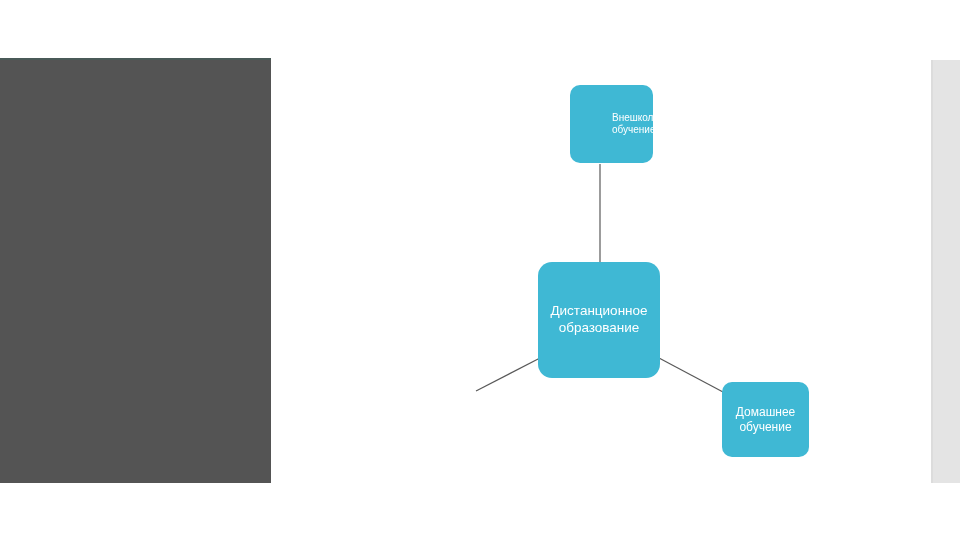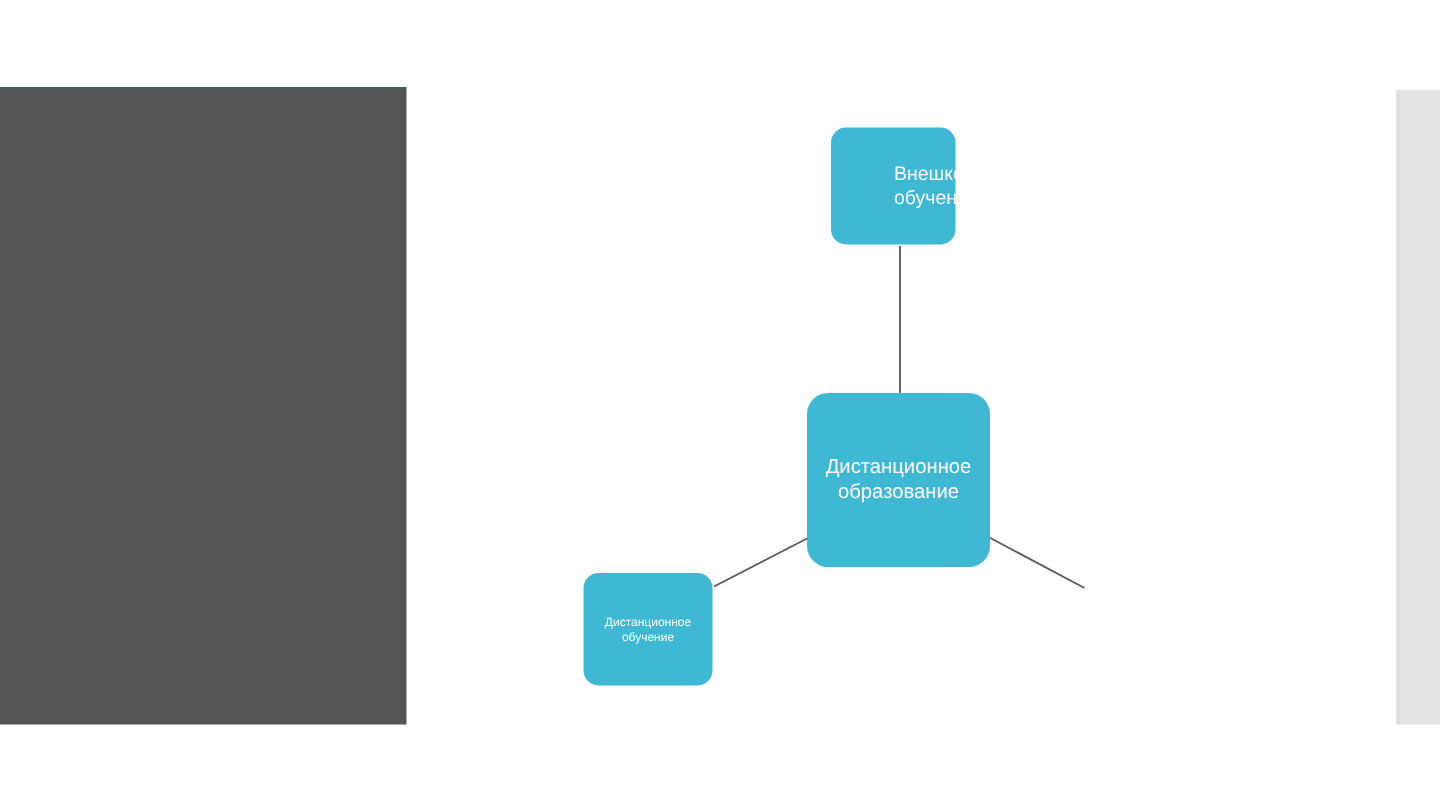--- a/index.html
+++ b/index.html
@@ -72,25 +72,25 @@
     color: #ffffff;
     line-height: 1.25;
     padding: 4px;
   }
   .node-label {
     display: block;
     width: 100%;
   }
 
   #node-top {
-    left: 554px;
+    left: 570px;
     top: 85px;
     width: 83px;
     height: 78px;
-    font-size: 13px;
+    font-size: 10px;
     border-radius: 10px;
     padding-left: 42px;
   }
   #node-center {
     left: 538px;
     top: 262px;
     width: 122px;
     height: 116px;
     font-size: 13.5px;
     border-radius: 14px;
@@ -129,18 +129,18 @@
   </svg>
 
   <div class="node" id="node-top">
     <span class="node-label">Внешкольное обучение</span>
   </div>
 
   <div class="node" id="node-center">
     <span class="node-label">Дистанционное образование</span>
   </div>
 
-  <div class="node" id="node-bottom-left">
-    <span class="node-label">Дистанционное обучение</span>
+
+  <div class="node" id="node-bottom-right">
+    <span class="node-label">Домашнее обучение</span>
   </div>
-
 
 </div>
 
 </body></html>

